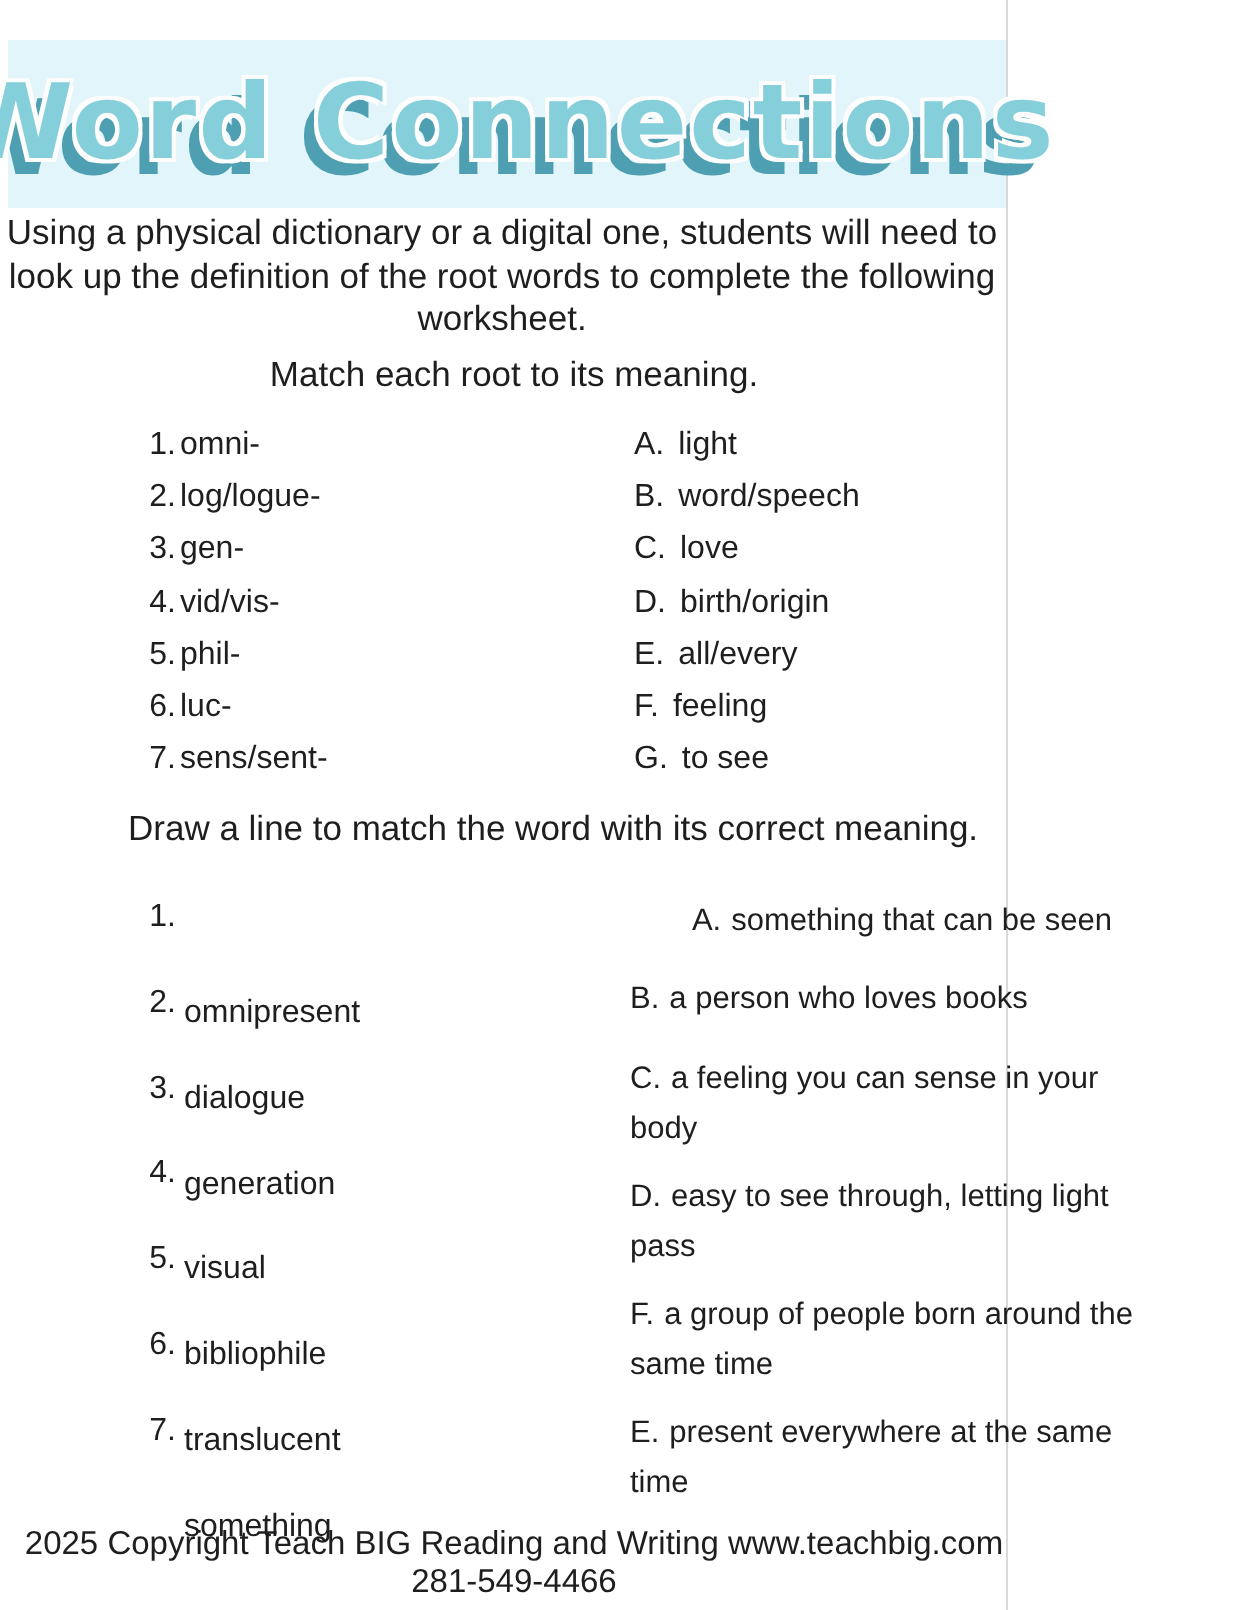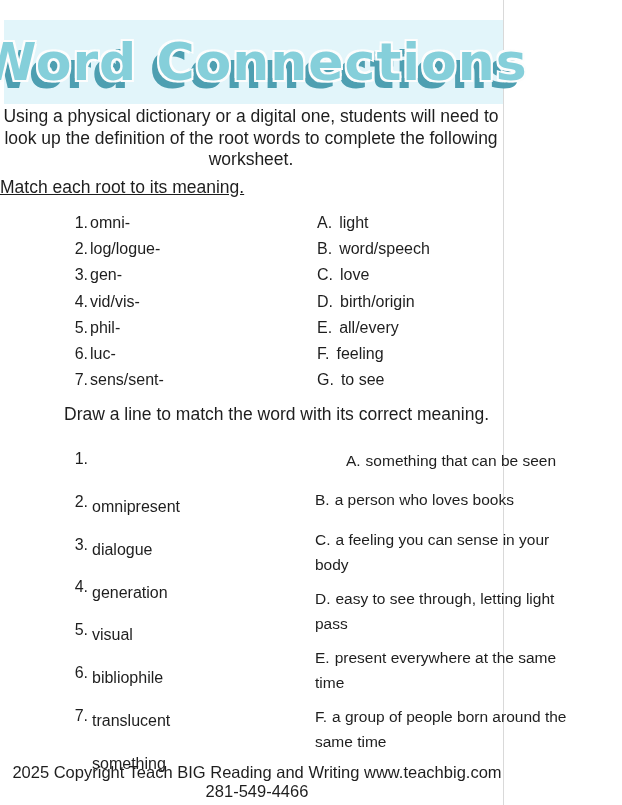--- a/index.html
+++ b/index.html
@@ -44,21 +44,21 @@
 
   .intro {
     position: absolute; top: 106px; left: 0; right: 12px;
     text-align: center;
     font-size: 17.5px; line-height: 21.5px;
     max-width: 576px; margin: 0 auto;
   }
 
   .s1-heading {
     position: absolute; top: 177px; left: 0; width: 100%;
-    font-size: 17.5px; text-decoration: underline;
+    text-align: center; font-size: 17.5px;
   }
 
   .col { position: absolute; font-size: 16px; }
   .s1-left  { top: 210px; left: 60px; }
   .s1-right { top: 210px; left: 317px; }
   .s1-left .row, .s1-right .row { height: 26.2px; display: flex; align-items: center; }
   .s1-left .num { width: 28px; text-align: right; }
   .s1-left .label { padding-left: 2px; }
   .s1-right .letter { margin-right: 7px; }
 
@@ -197,19 +197,19 @@
         <span class="num">7.</span>
         <span class="label">something</span>
       </div>
   </div>
 
   <div class="col s2-right">
     <span class="def"><span class="letter">A.</span><span>something that can be seen</span></span>
     <span class="def"><span class="letter">B.</span><span>a person who loves books</span></span>
     <span class="def"><span class="letter">C.</span><span>a feeling you can sense in your body</span></span>
     <span class="def"><span class="letter">D.</span><span>easy to see through, letting light pass</span></span>
+    <span class="def"><span class="letter">F.</span><span>a group of people born around the same time</span></span>
     <span class="def"><span class="letter">E.</span><span>present everywhere at the same time</span></span>
-    <span class="def"><span class="letter">F.</span><span>a group of people born around the same time</span></span>
   </div>
 
   <p class="footer">2025 Copyright Teach BIG Reading and Writing www.teachbig.com 281-549-4466</p>
 
 </div>
 
 </body></html>

